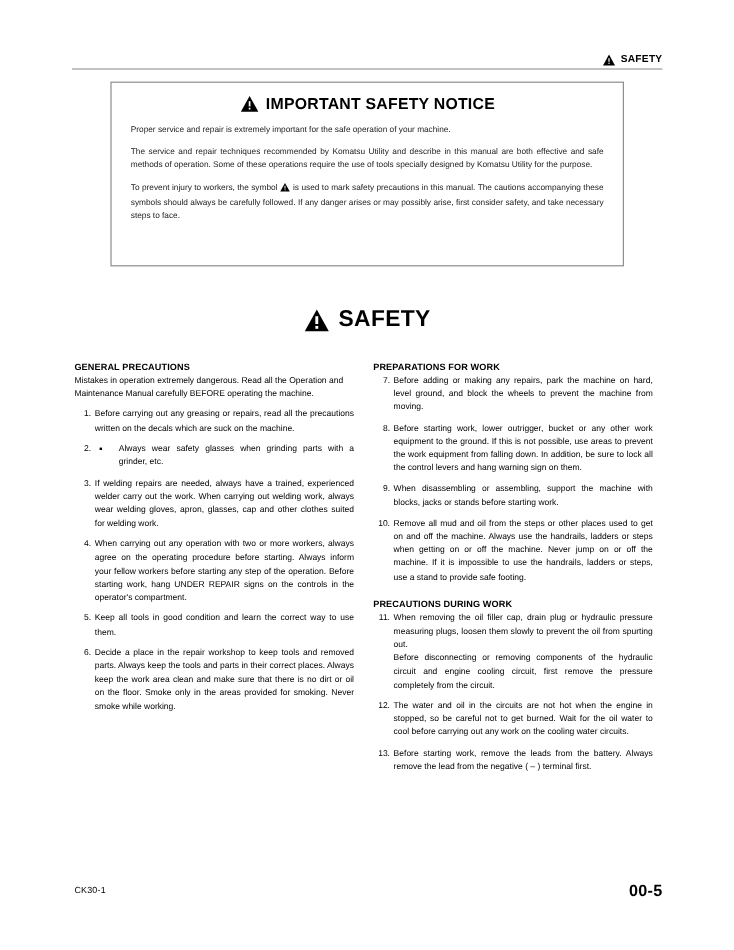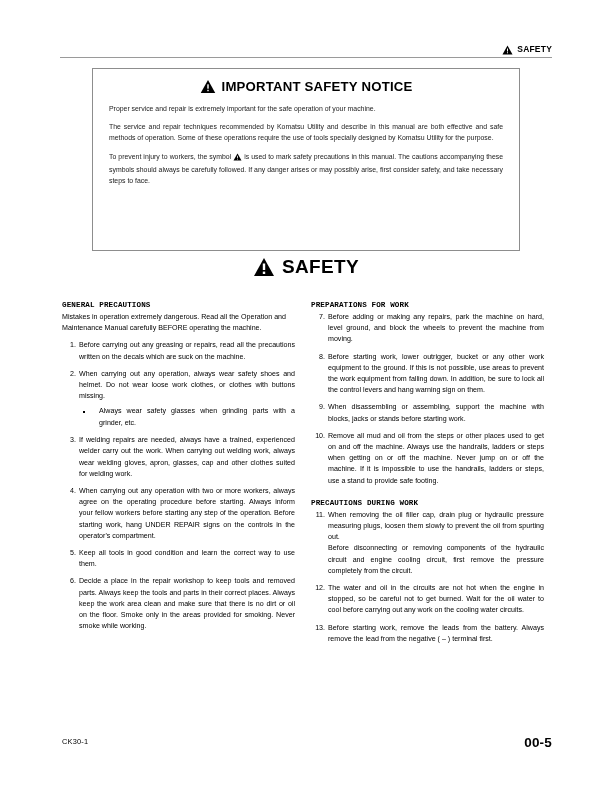--- a/index.html
+++ b/index.html
@@ -51,21 +51,21 @@
     vertical-align: middle;
     line-height: 0;
   }
 
   
   .notice-box {
     position: absolute;
     left: 92px;
     top: 68px;
     width: 428px;
-    height: 183px;
+    height: 154px;
     border: 1px solid #8d8d8d;
     box-sizing: border-box;
     background: #fff;
   }
   .notice-title {
     margin-top: 10px;
     text-align: center;
     font-size: 13.2px;
     font-weight: bold;
     letter-spacing: .2px;
@@ -120,21 +120,20 @@
   .col {
     width: 233px;
     flex: 0 0 233px;
   }
   .col h3 {
     margin: 0 0 1px 0;
     font-size: 7.6px;
     font-weight: bold;
     letter-spacing: .1px;
     line-height: 11px;
-    font-family: Liberation Mono, monospace;
   }
   .col h3.spaced { margin-top: 11px; }
   .lead {
     margin: 0 0 6px 0;
     font-size: 7.1px;
     line-height: 11.2px;
     text-align: left;
   }
 
   ol.numlist {
@@ -264,21 +263,20 @@
       <h3>GENERAL PRECAUTIONS</h3>
       <p class="lead">Mistakes in operation extremely dangerous. Read all the Operation and Maintenance Manual carefully BEFORE operating the machine.</p>
 
       <ol class="numlist">
         <li>
           <span class="num">1.</span>
           <p>Before carrying out any greasing or repairs, read all the precautions written on the decals which are suck on the machine.</p>
         </li>
         <li>
           <span class="num">2.</span>
-          <p>When carrying out any operation, always wear safety shoes and helmet. Do not wear loose work clothes, or clothes with buttons missing.</p>
           <ul class="bullets">
             <li>
               <span class="sq"></span>
               <span>Always wear safety glasses when grinding parts with a grinder, etc.</span>
             </li>
           </ul>
         </li>
         <li>
           <span class="num">3.</span>
           <p>If welding repairs are needed, always have a trained, experienced welder carry out the work. When carrying out welding work, always wear welding gloves, apron, glasses, cap and other clothes suited for welding work.</p>

